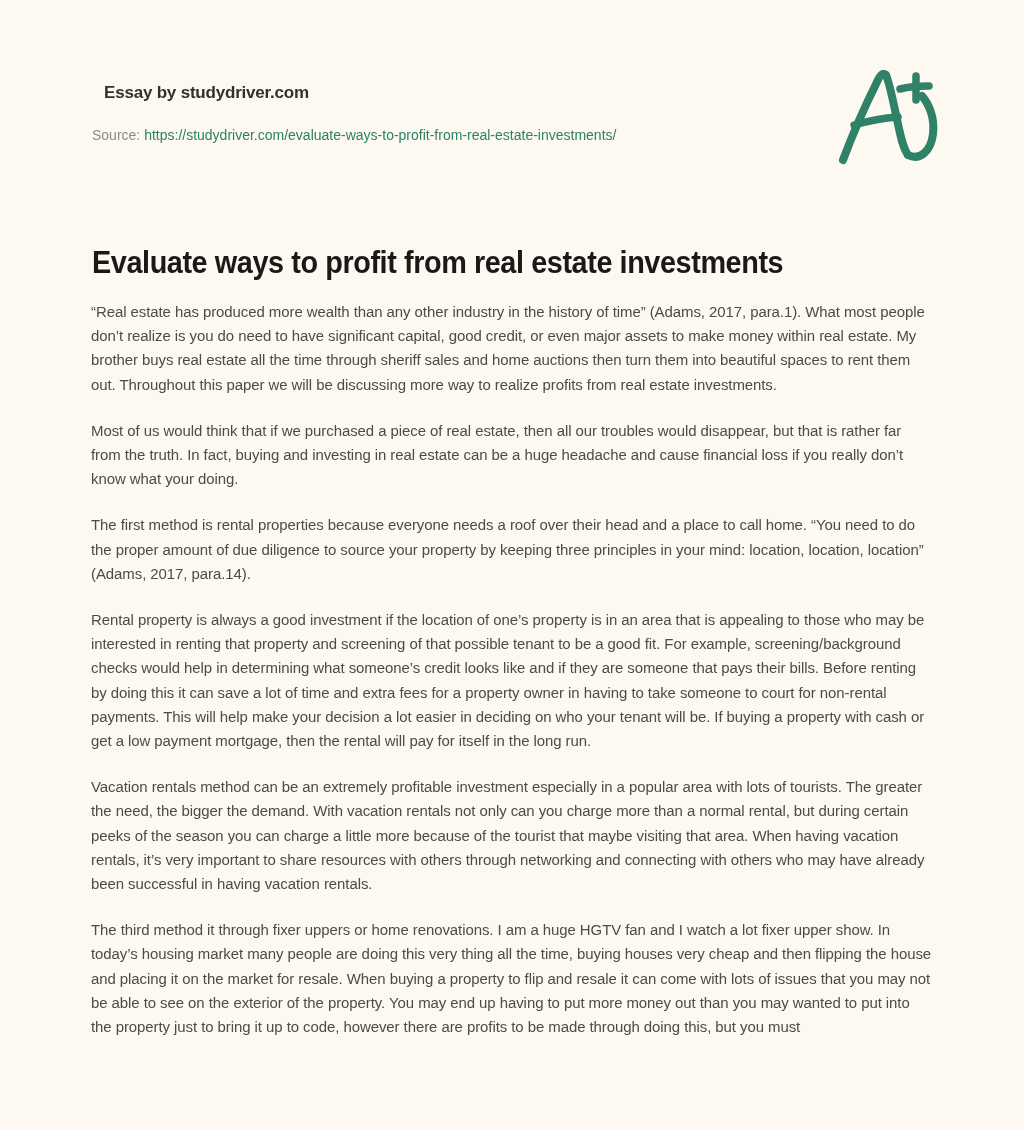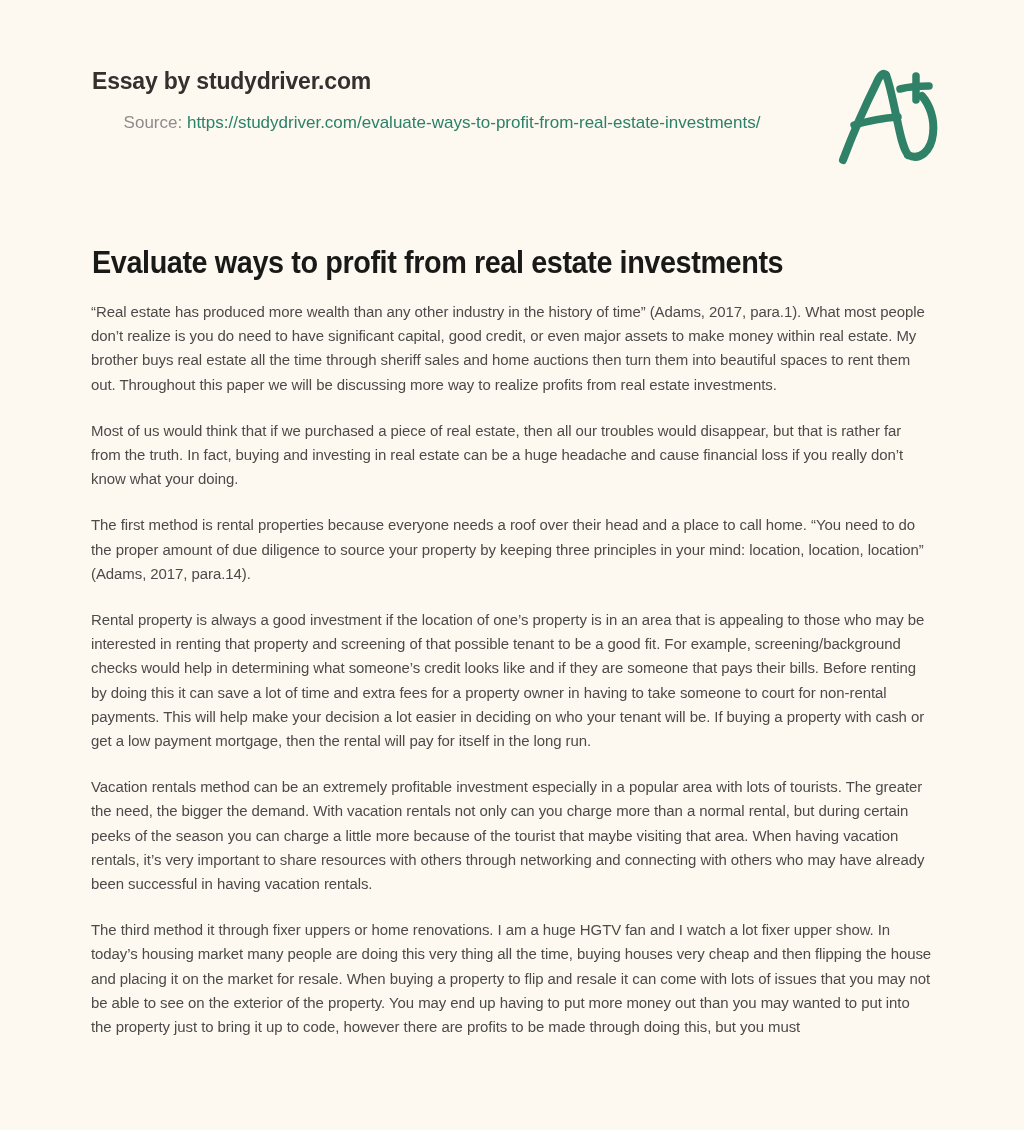--- a/index.html
+++ b/index.html
@@ -35,36 +35,35 @@
 
   .brand-block {
     position: absolute;
     left: 92px;
     top: 66px;
     width: 700px;
   }
 
   .brand-title {
     font-family: "Liberation Sans", sans-serif;
-    font-size: 23px;
+    font-size: 17px;
     font-weight: bold;
     color: #33302e;
     letter-spacing: -0.2px;
     line-height: 30px;
-    margin: 0;
+    margin: 12px;
     white-space: nowrap;
   }
 
   .source-line {
     margin-top: 17px;
-    font-size: 17px;
+    font-size: 14px;
     line-height: 20px;
     color: #8e8c88;
     white-space: nowrap;
-    text-align: center;
   }
 
   .source-label {
     color: #8e8c88;
   }
 
   .source-url {
     color: #2b8169;
     text-decoration: none;
   }

